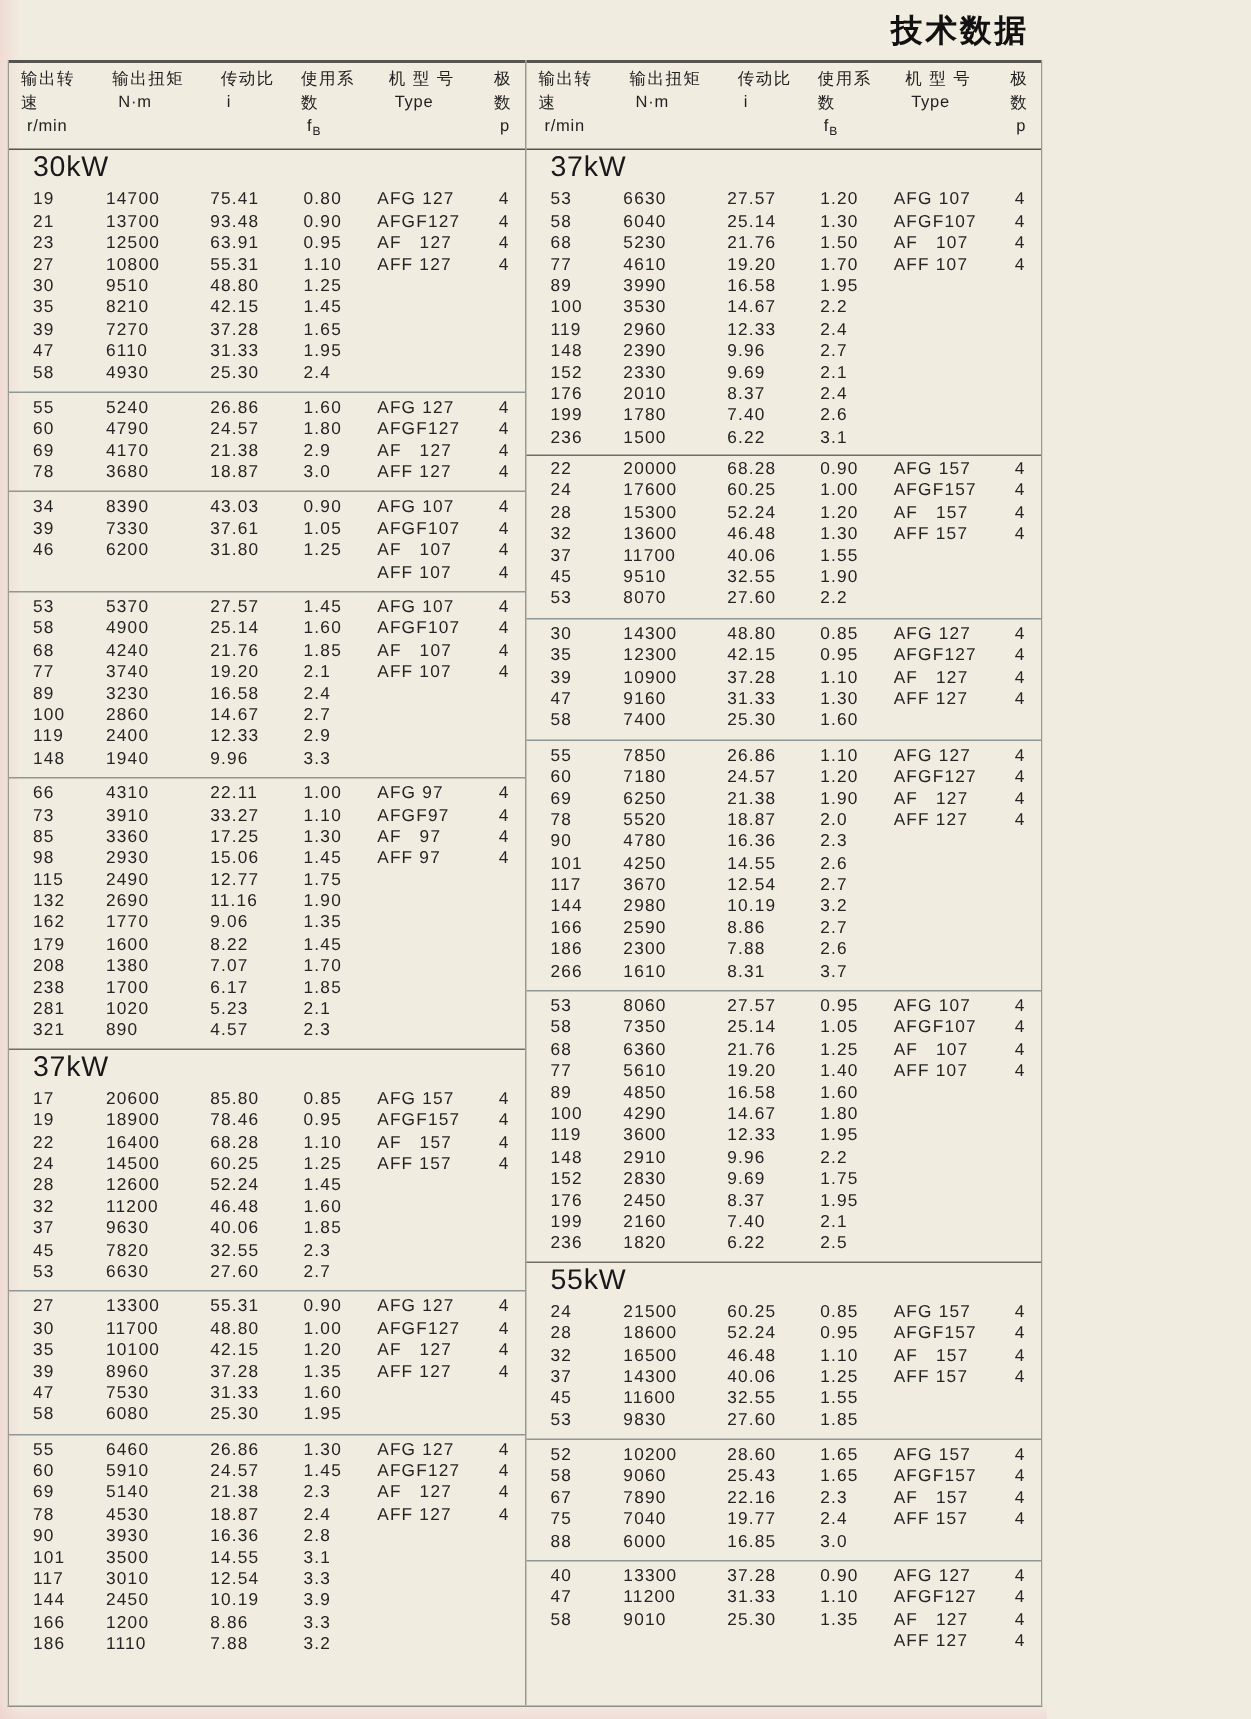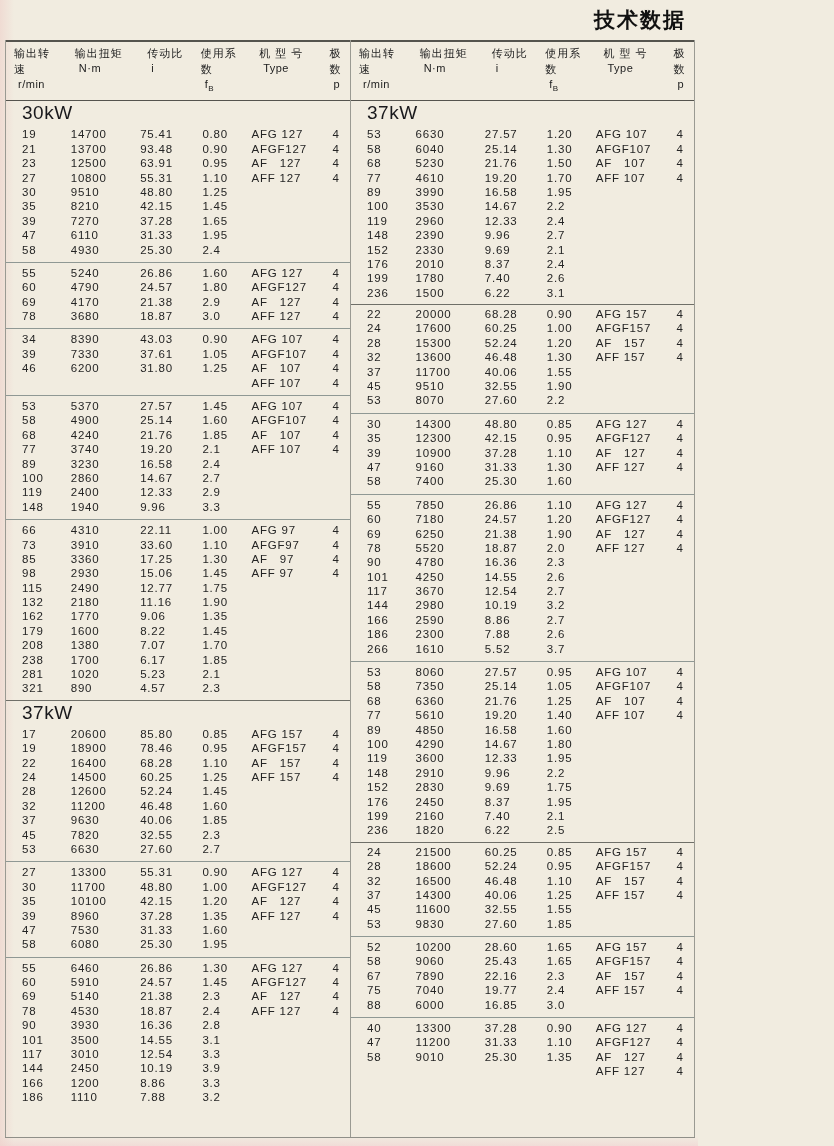--- a/index.html
+++ b/index.html
@@ -323,21 +323,21 @@
             <span class="cell c-speed">66</span>
             <span class="cell c-torque">4310</span>
             <span class="cell c-ratio">22.11</span>
             <span class="cell c-factor">1.00</span>
             <span class="cell c-model">AFG 97</span>
             <span class="cell c-poles">4</span>
           </div>
           <div class="row">
             <span class="cell c-speed">73</span>
             <span class="cell c-torque">3910</span>
-            <span class="cell c-ratio">33.60</span>
+            <span class="cell c-ratio">33.27</span>
             <span class="cell c-factor">1.10</span>
             <span class="cell c-model">AFGF97</span>
             <span class="cell c-poles">4</span>
           </div>
           <div class="row">
             <span class="cell c-speed">85</span>
             <span class="cell c-torque">3360</span>
             <span class="cell c-ratio">17.25</span>
             <span class="cell c-factor">1.30</span>
             <span class="cell c-model">AF   97</span>
@@ -354,21 +354,21 @@
           <div class="row">
             <span class="cell c-speed">115</span>
             <span class="cell c-torque">2490</span>
             <span class="cell c-ratio">12.77</span>
             <span class="cell c-factor">1.75</span>
             <span class="cell c-model"></span>
             <span class="cell c-poles"></span>
           </div>
           <div class="row">
             <span class="cell c-speed">132</span>
-            <span class="cell c-torque">2180</span>
+            <span class="cell c-torque">2690</span>
             <span class="cell c-ratio">11.16</span>
             <span class="cell c-factor">1.90</span>
             <span class="cell c-model"></span>
             <span class="cell c-poles"></span>
           </div>
           <div class="row">
             <span class="cell c-speed">162</span>
             <span class="cell c-torque">1770</span>
             <span class="cell c-ratio">9.06</span>
             <span class="cell c-factor">1.35</span>
@@ -930,21 +930,21 @@
             <span class="cell c-speed">186</span>
             <span class="cell c-torque">2300</span>
             <span class="cell c-ratio">7.88</span>
             <span class="cell c-factor">2.6</span>
             <span class="cell c-model"></span>
             <span class="cell c-poles"></span>
           </div>
           <div class="row">
             <span class="cell c-speed">266</span>
             <span class="cell c-torque">1610</span>
-            <span class="cell c-ratio">5.52</span>
+            <span class="cell c-ratio">8.31</span>
             <span class="cell c-factor">3.7</span>
             <span class="cell c-model"></span>
             <span class="cell c-poles"></span>
           </div>
         </div>
         <div class="block-sep"></div>
         <div class="block">
           <div class="row">
             <span class="cell c-speed">53</span>
             <span class="cell c-torque">8060</span>
@@ -1036,20 +1036,21 @@
           <div class="row">
             <span class="cell c-speed">236</span>
             <span class="cell c-torque">1820</span>
             <span class="cell c-ratio">6.22</span>
             <span class="cell c-factor">2.5</span>
             <span class="cell c-model"></span>
             <span class="cell c-poles"></span>
           </div>
         </div>
         <div class="section-sep"></div>
+        <div class="section-label">55kW</div>
         <div class="block">
           <div class="row">
             <span class="cell c-speed">24</span>
             <span class="cell c-torque">21500</span>
             <span class="cell c-ratio">60.25</span>
             <span class="cell c-factor">0.85</span>
             <span class="cell c-model">AFG 157</span>
             <span class="cell c-poles">4</span>
           </div>
           <div class="row">

